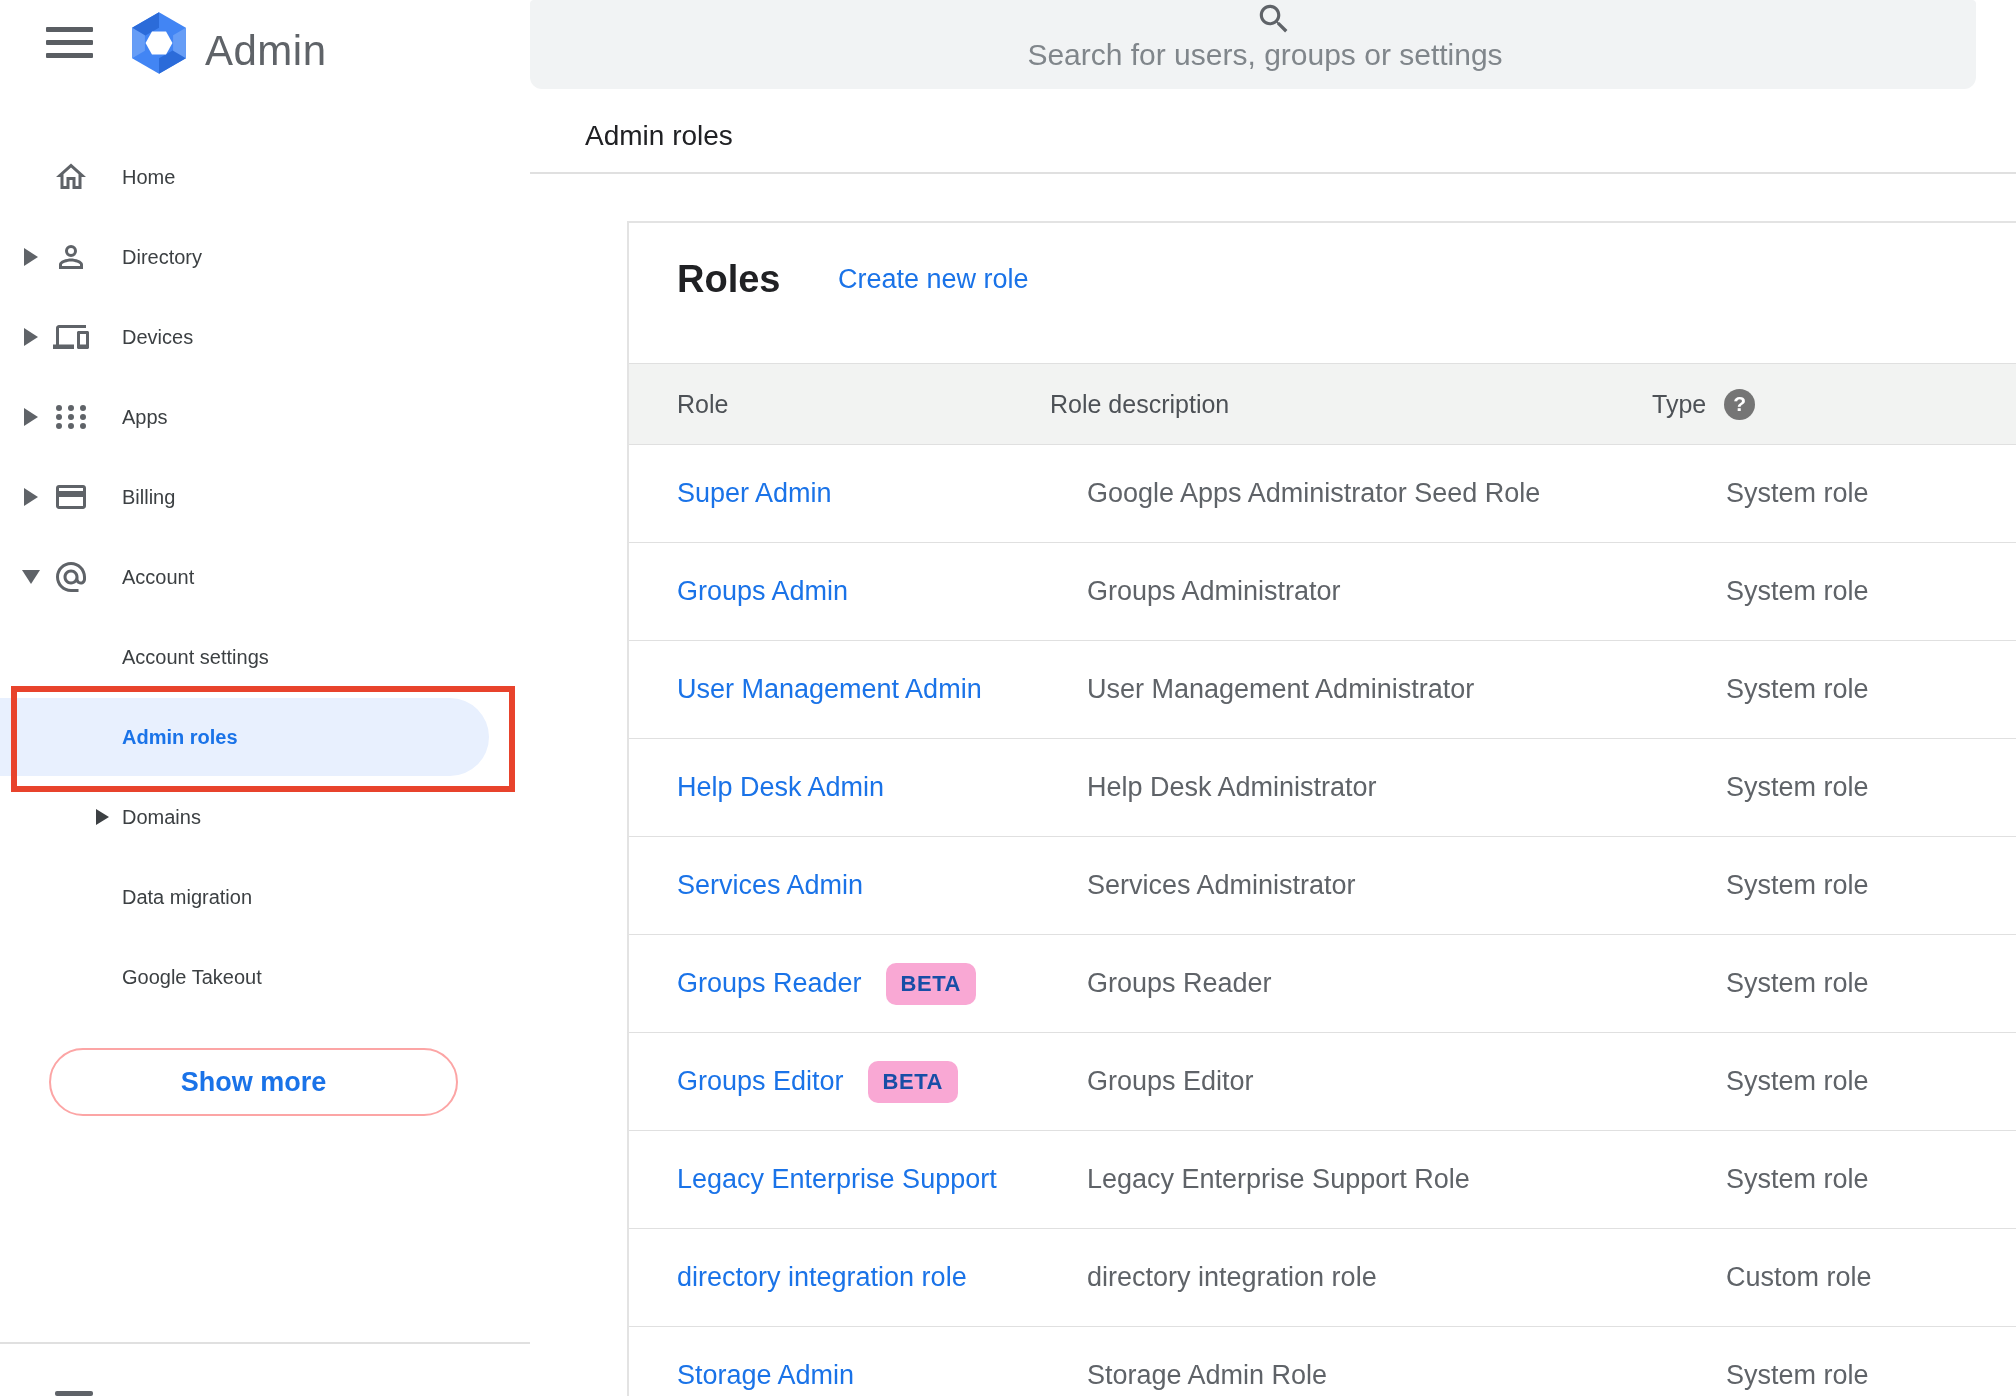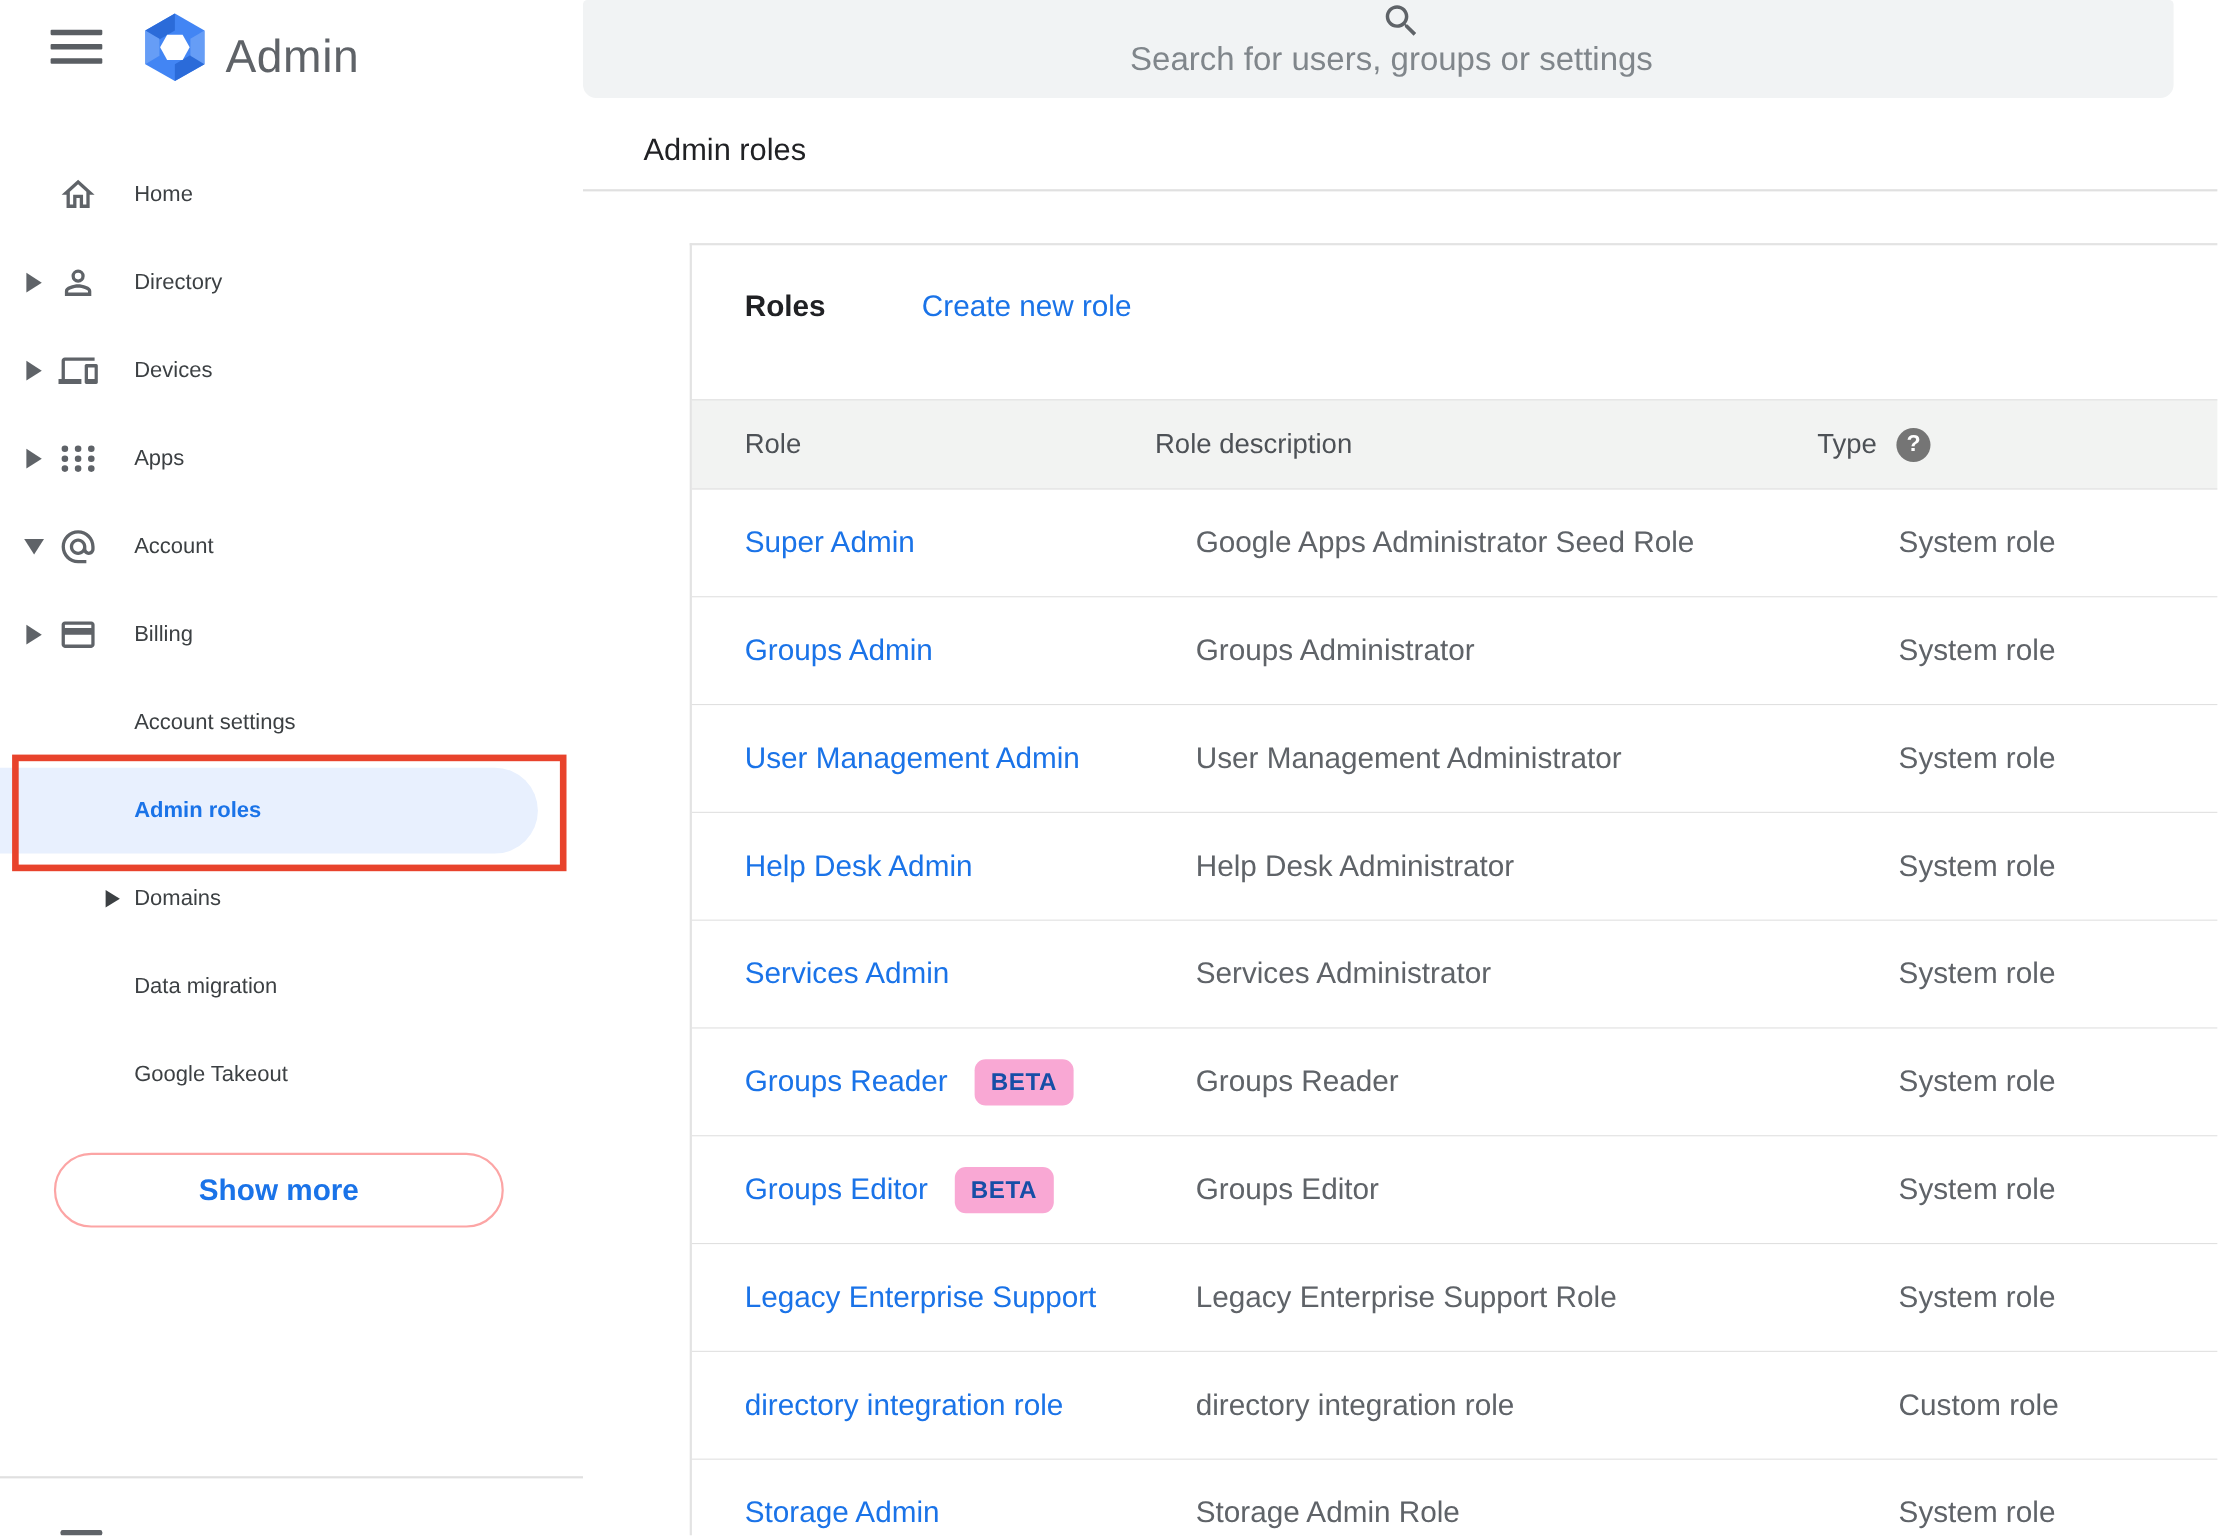--- a/index.html
+++ b/index.html
@@ -73,21 +73,21 @@
     border:6px solid #e8432c; pointer-events:none; z-index:5;
   }
 
   
   .card {
     position:absolute; left:627px; top:221px; width:1389px; height:1175px;
     background:#fff; border-left:2px solid #e3e3e3; border-top:2px solid #e3e3e3;
   }
   .card-head { position:relative; height:111px; }
   .card-title { position:absolute; left:48px; top:50%; transform:translateY(-50%);
-    font-size:27px; font-weight:bold; color:#202124; }
+    font-size:38px; font-weight:bold; color:#202124; }
   .create-link { position:absolute; left:209px; top:50%; transform:translateY(-50%);
     font-size:27px; color:#1a73e8; text-decoration:none; cursor:pointer; }
 
   .thead, .trow {
     display:grid; grid-template-columns:373px 602px 1fr;
     align-items:center; padding-left:48px;
   }
   .thead {
     height:82px; background:#f2f3f2;
     border-top:1px solid #e0e0e0; border-bottom:1px solid #e0e0e0;
@@ -183,40 +183,40 @@
     <span class="iconbox">
       <svg viewBox="0 0 24 24">
           <path d="M4 8a2 2 0 110-4 2 2 0 010 4zm8 0a2 2 0 110-4 2 2 0 010 4zm8 0a2 2 0 110-4 2 2 0 010 4zM4 14a2 2 0 110-4 2 2 0 010 4zm8 0a2 2 0 110-4 2 2 0 010 4zm8 0a2 2 0 110-4 2 2 0 010 4zM4 20a2 2 0 110-4 2 2 0 010 4zm8 0a2 2 0 110-4 2 2 0 010 4zm8 0a2 2 0 110-4 2 2 0 010 4z"></path>
         </svg>
     </span>
     <span class="side-label">Apps</span>
   </div>
 
   <div class="side-item">
     <span class="arrowbox">
+        <span class="tri-right"></span>
+      </span>
+    <span class="iconbox">
+      <svg viewBox="0 0 24 24">
+          <path d="M20 4H4c-1.11 0-1.99.89-1.99 2L2 18c0 1.11.89 2 2 2h16c1.11 0 2-.89 2-2V6c0-1.11-.89-2-2-2zm0 14H4v-6h16v6zm0-10H4V6h16v2z"></path>
+        </svg>
+    </span>
+    <span class="side-label">Billing</span>
+  </div>
+
+  <div class="side-item">
+    <span class="arrowbox">
         <span class="tri-down"></span>
       </span>
     <span class="iconbox">
       <svg viewBox="0 0 24 24">
           <path d="M12 2C6.48 2 2 6.48 2 12s4.48 10 10 10h5v-2h-5c-4.34 0-8-3.66-8-8s3.66-8 8-8 8 3.66 8 8v1.43c0 .79-.71 1.57-1.5 1.57s-1.5-.78-1.5-1.57V12c0-2.76-2.24-5-5-5s-5 2.24-5 5 2.24 5 5 5c1.38 0 2.64-.56 3.54-1.47.65.89 1.77 1.47 2.96 1.47 1.97 0 3.5-1.6 3.5-3.57V12c0-5.52-4.48-10-10-10zm0 13c-1.66 0-3-1.34-3-3s1.34-3 3-3 3 1.34 3 3-1.34 3-3 3z"></path>
         </svg>
     </span>
     <span class="side-label">Account</span>
-  </div>
-
-  <div class="side-item">
-    <span class="arrowbox">
-        <span class="tri-right"></span>
-      </span>
-    <span class="iconbox">
-      <svg viewBox="0 0 24 24">
-          <path d="M20 4H4c-1.11 0-1.99.89-1.99 2L2 18c0 1.11.89 2 2 2h16c1.11 0 2-.89 2-2V6c0-1.11-.89-2-2-2zm0 14H4v-6h16v6zm0-10H4V6h16v2z"></path>
-        </svg>
-    </span>
-    <span class="side-label">Billing</span>
   </div>
 
   <div class="sub-item">
     <span class="side-label">Account settings</span>
   </div>
 
   <div class="sub-item selected">
     <span class="side-label">Admin roles</span>
   </div>
 

